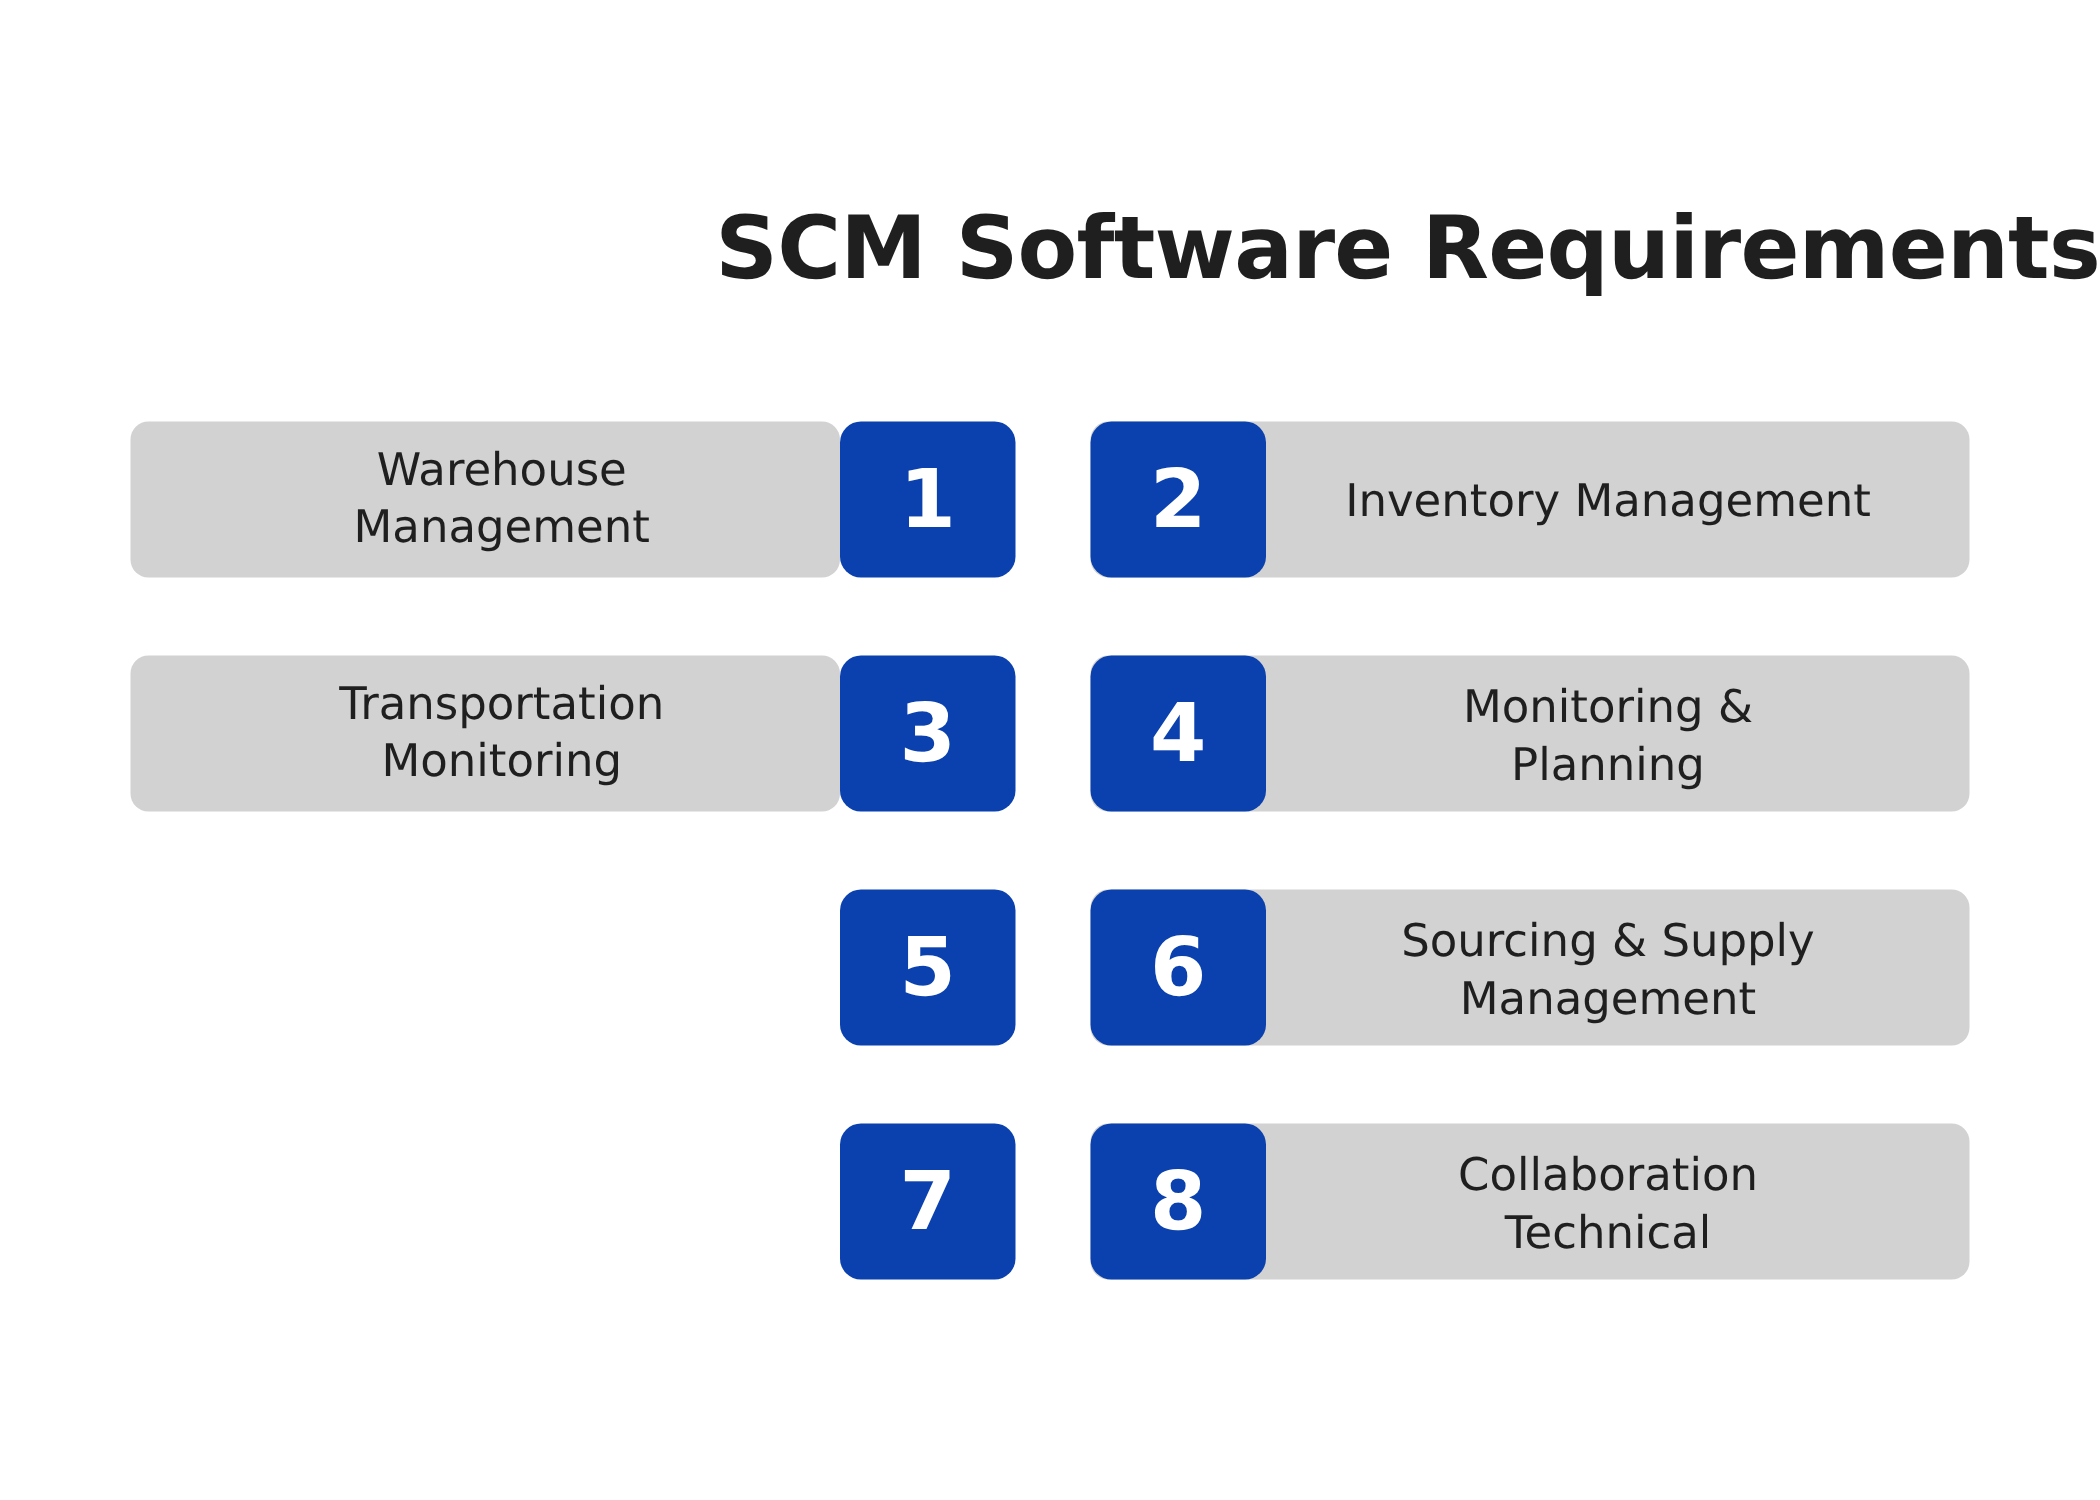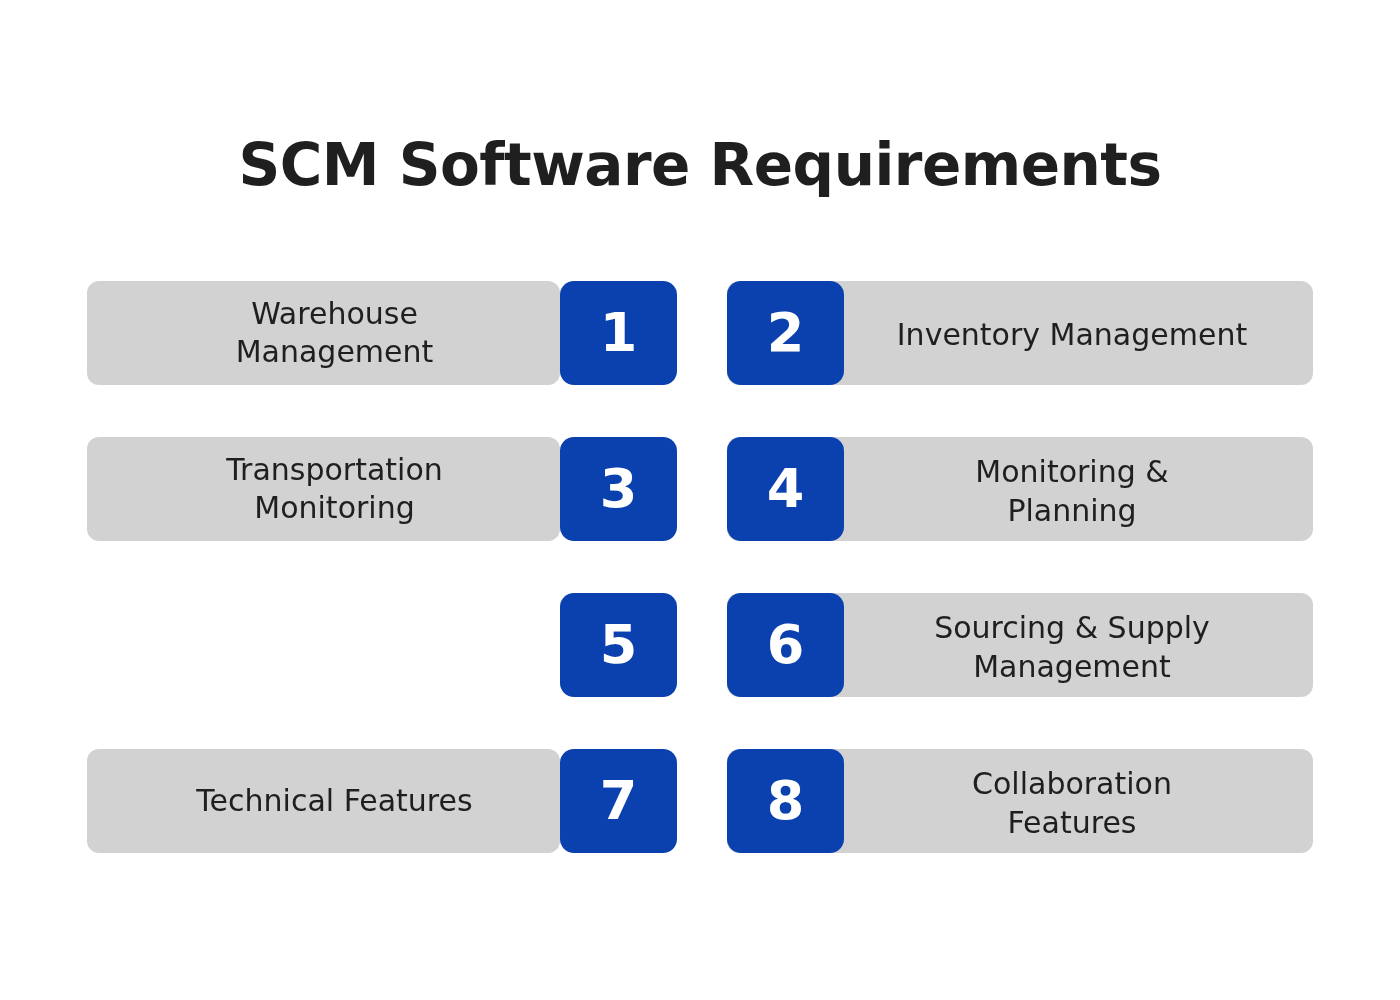--- a/index.html
+++ b/index.html
@@ -21,21 +21,21 @@
     height: 1000px;
     background: #ffffff;
   }
 
   
   .title-wrap {
     position: absolute;
     left: 0;
     top: 96px;
     width: 1400px;
-    text-align: center;
+    text-align: right;
   }
   .page-title {
     display: inline-block;
     font-size: 58px;
     font-weight: 700;
     letter-spacing: -0.5px;
     color: #1f1f1f;
     line-height: 1.05;
     white-space: nowrap;
     font-family: "DejaVu Sans", "Liberation Sans", sans-serif;
@@ -196,32 +196,29 @@
 Management</span>
         </div>
         <div class="badge">
           <span class="badge-number">6</span>
         </div>
       </div>
     </div>
 
     <div class="row">
       <div class="card left">
-        <div class="bar">
-          <span class="bar-label">Technical Features</span>
-        </div>
         <div class="badge">
           <span class="badge-number">7</span>
         </div>
       </div>
 
       <div class="card right">
         <div class="bar">
           <span class="bar-label">Collaboration
-Features</span>
+Technical</span>
         </div>
         <div class="badge">
           <span class="badge-number">8</span>
         </div>
       </div>
     </div>
 
   </div>
 </div>
 

